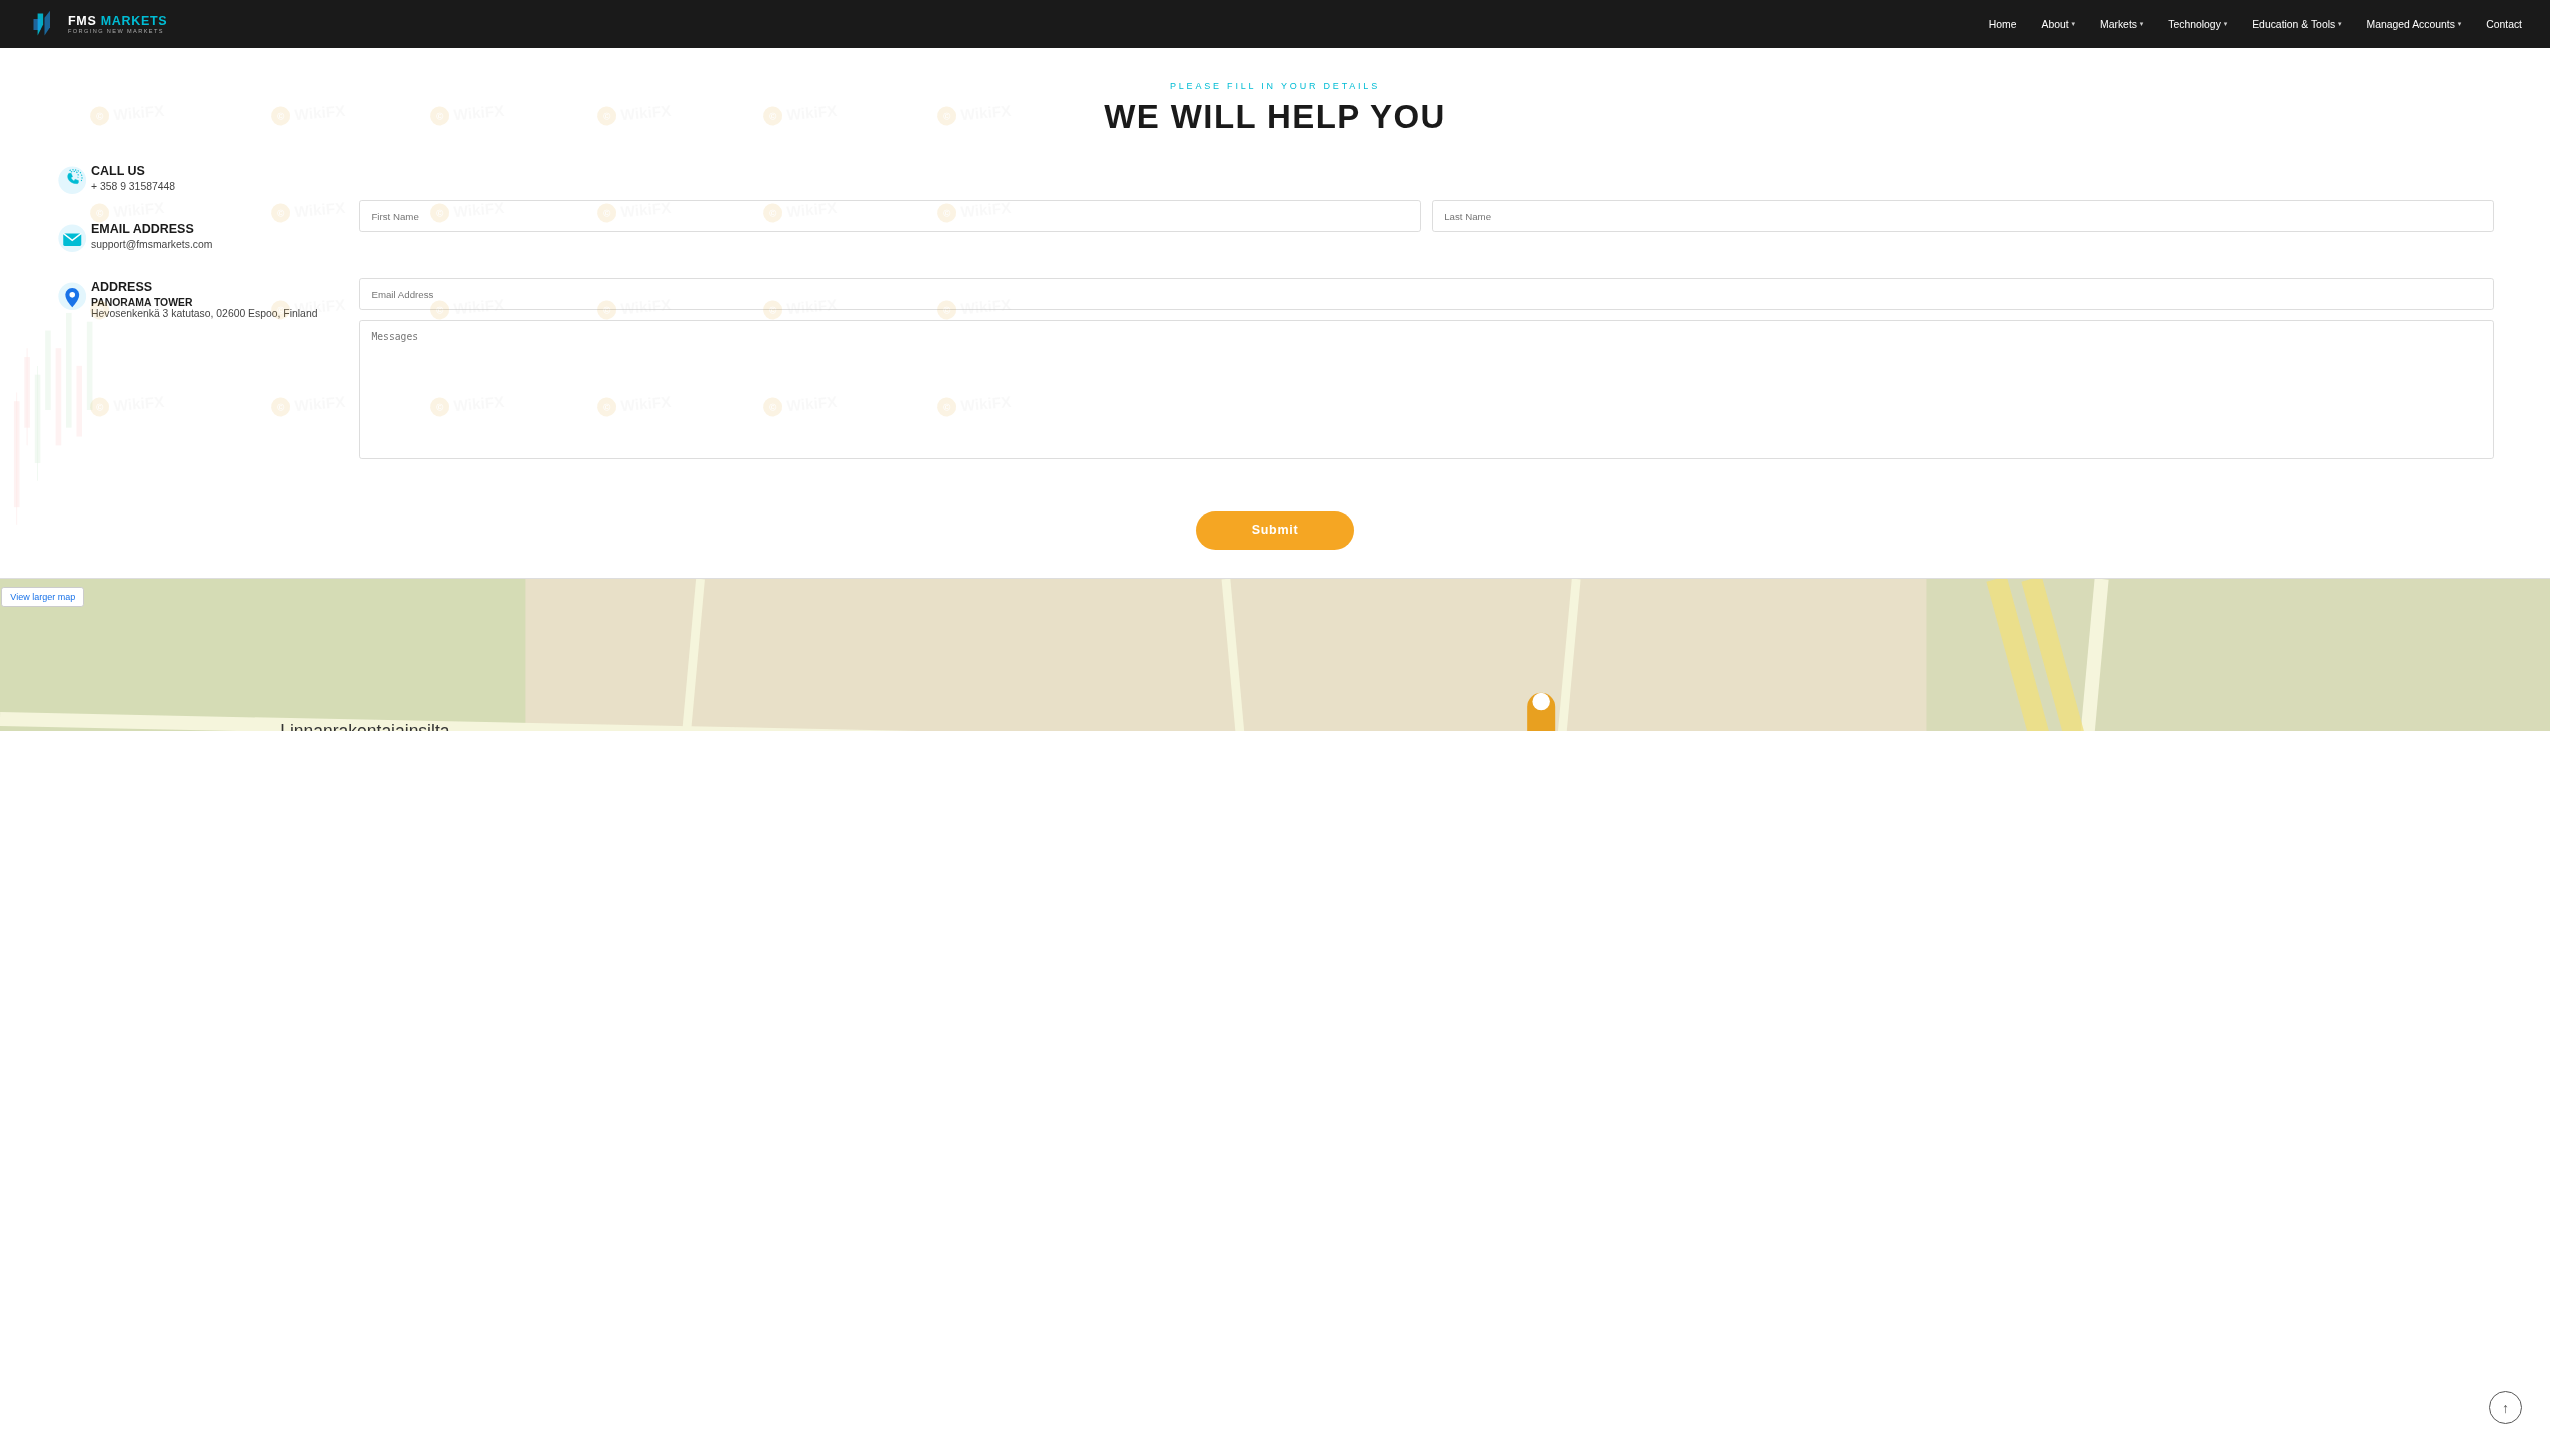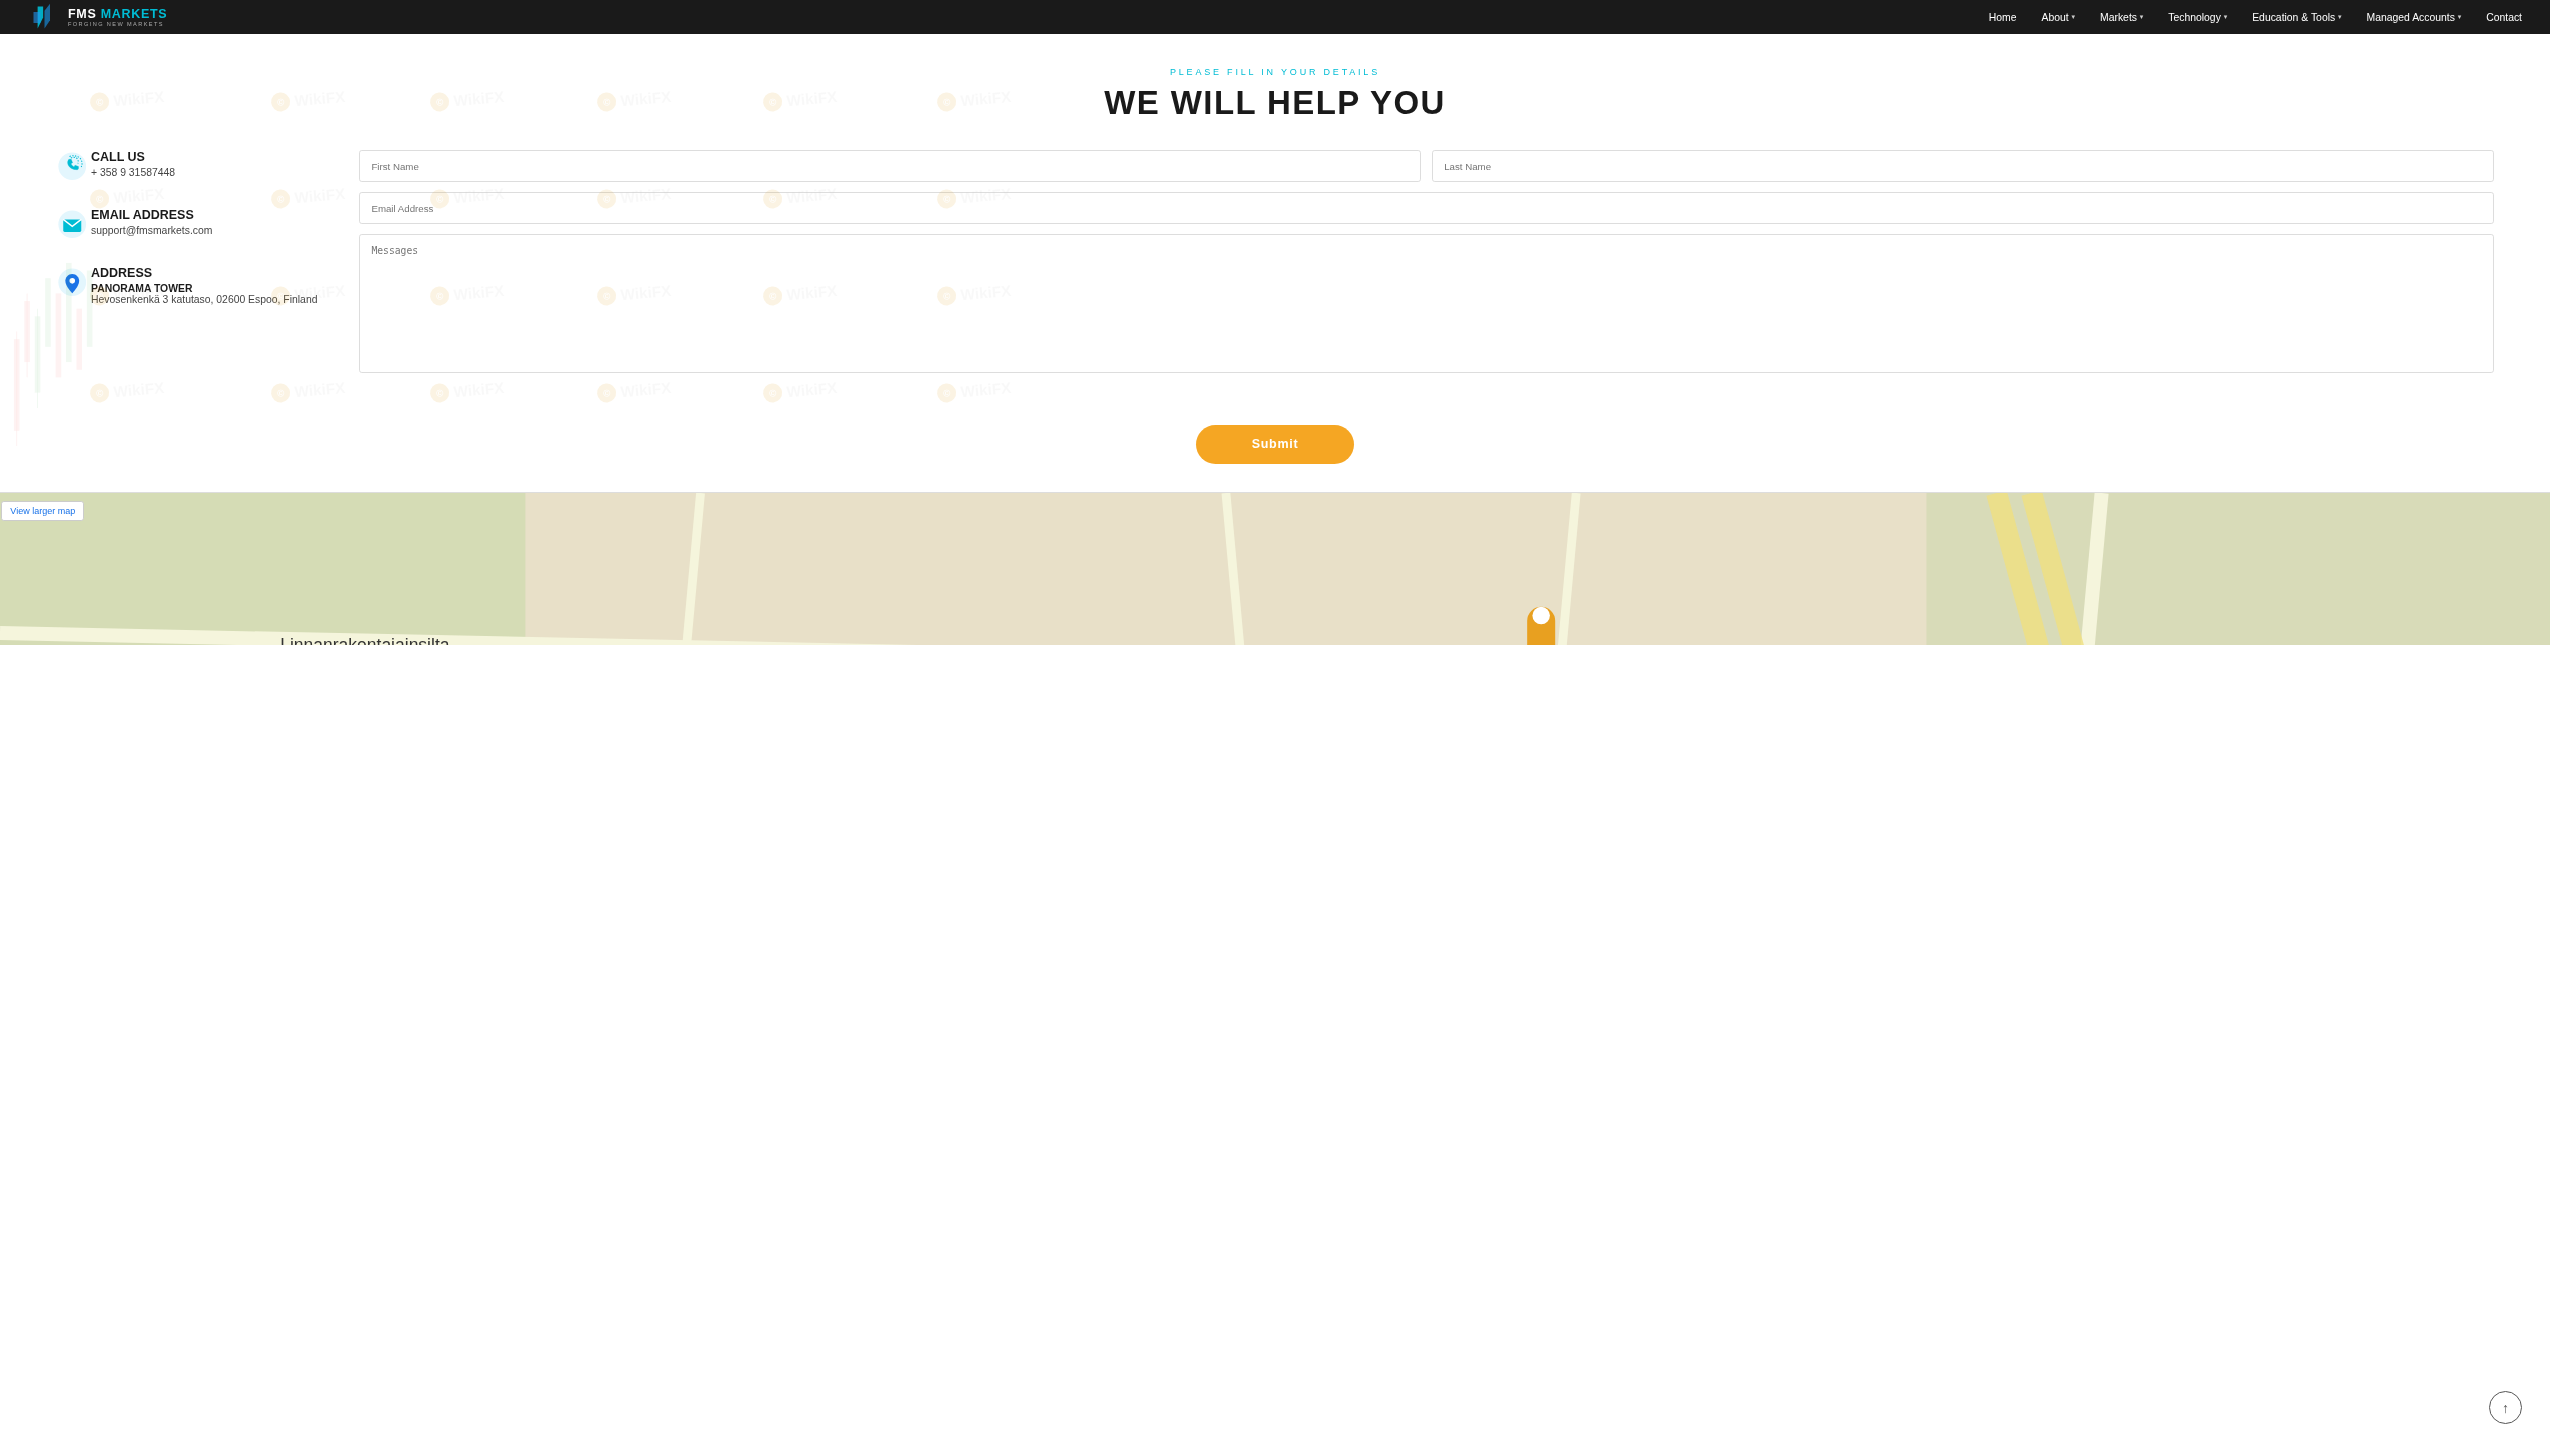--- a/index.html
+++ b/index.html
@@ -4,21 +4,21 @@
   <style>
     * { margin: 0; padding: 0; box-sizing: border-box; }
     body { font-family: Arial, sans-serif; background: #fff; overflow-x: hidden; }
 
     
     nav {
       background: #1a1a1a;
       display: flex;
       align-items: center;
       padding: 0 28px;
-      height: 34px;
+      height: 48px;
       position: relative;
       z-index: 100;
     }
     .nav-logo {
       display: flex;
       align-items: center;
       gap: 7px;
       margin-right: auto;
     }
     .nav-logo-icon {
@@ -183,20 +183,21 @@
     }
     .form-input {
       flex: 1;
       padding: 9.7px 11px;
       border: 0.7px solid #ddd;
       border-radius: 2.8px;
       font-size: 9.7px;
       color: #888;
       outline: none;
       background: #fff;
+      margin-top: 36px;
     }
     .form-textarea {
       width: 100%;
       padding: 9.7px 11px;
       border: 0.7px solid #ddd;
       border-radius: 2.8px;
       font-size: 9.7px;
       color: #888;
       outline: none;
       resize: none;

